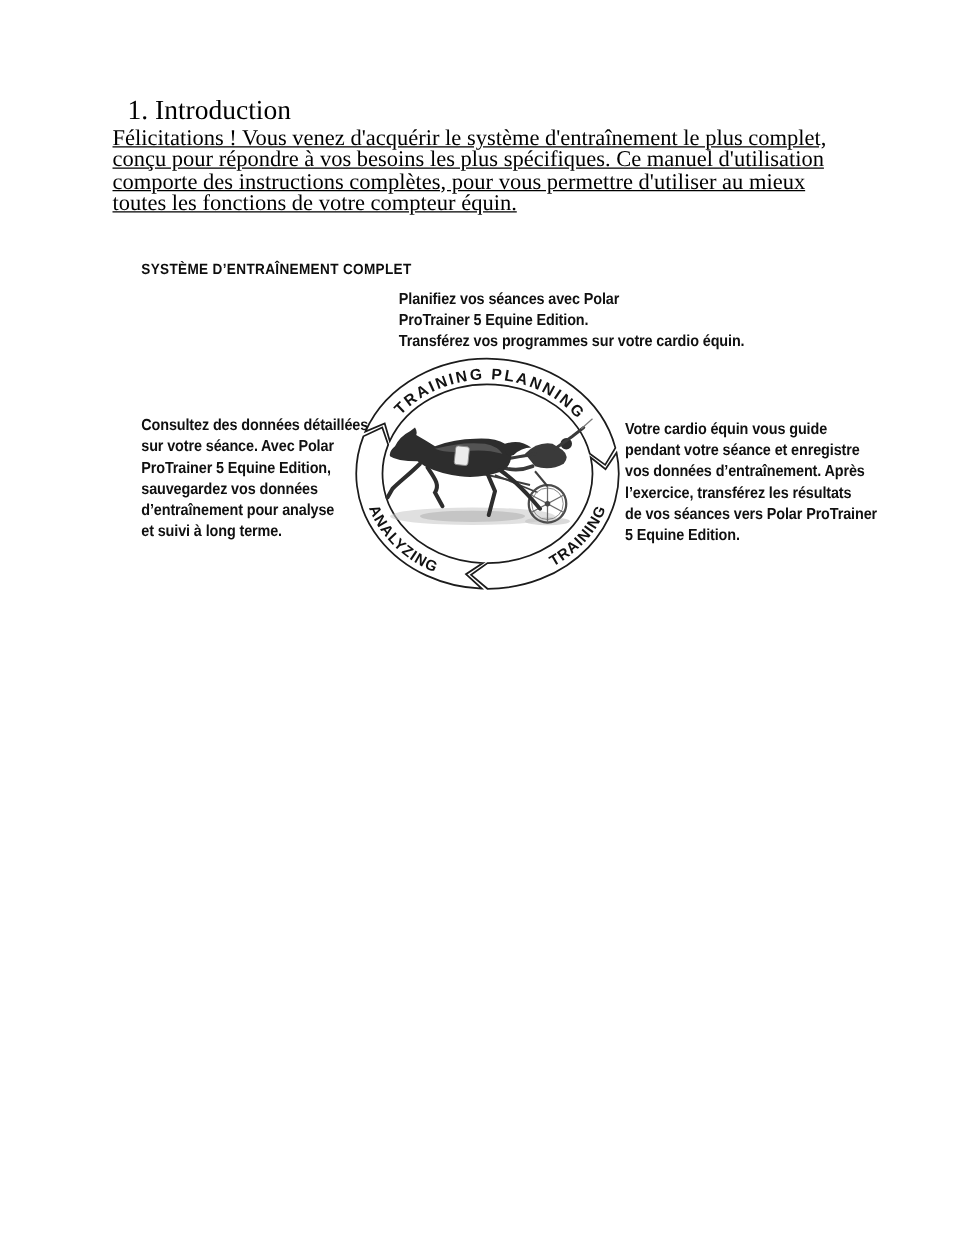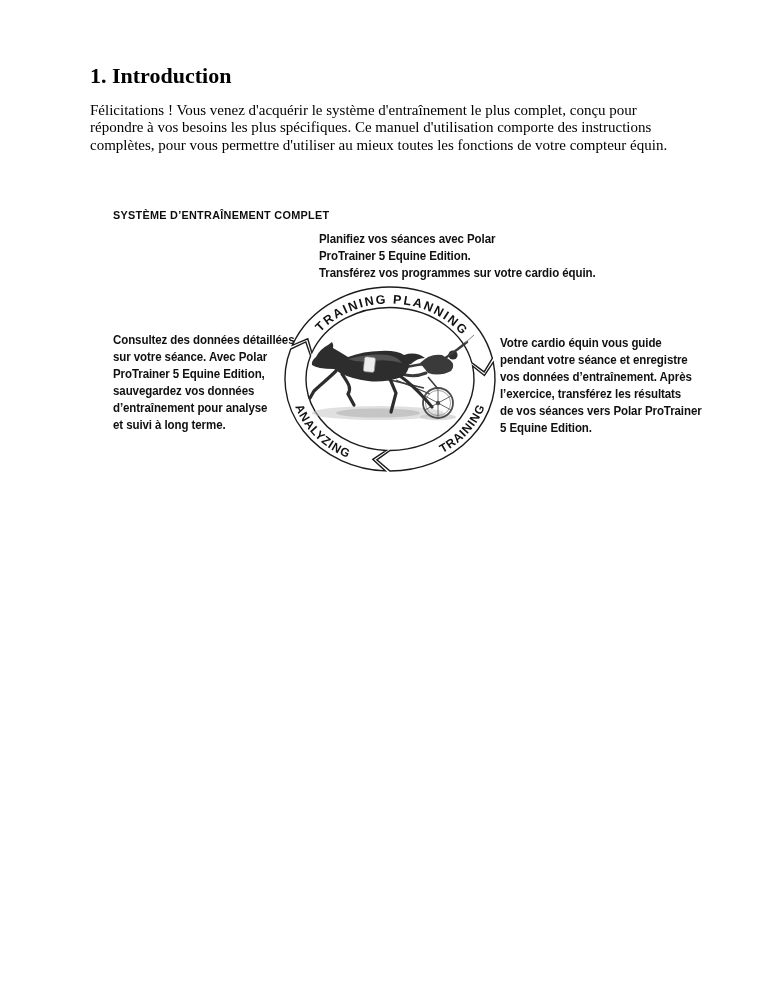--- a/index.html
+++ b/index.html
@@ -3,26 +3,26 @@
 <meta charset="utf-8">
 <style>
   html,body{margin:0;padding:0;}
   body{
     width:768px;height:994px;background:#ffffff;position:relative;
     font-family:"Liberation Sans",sans-serif;color:#000;
   }
   .page{position:absolute;inset:0;background:#fff;overflow:hidden;}
 
   .doc-title{
-    position:absolute;left:90px;top:63px;margin:0;
-    font-family:"Liberation Serif",serif;font-weight:bold;font-size:22px;color:#000;
+    position:absolute;left:90px;top:63px;margin:12px;
+    font-family:"Liberation Serif",serif;font-weight:normal;font-size:22px;color:#000;
   }
   .intro{
     position:absolute;left:90px;top:102px;width:596px;margin:0;
-    font-family:"Liberation Serif",serif;font-size:15px;line-height:17.3px;color:#000;
+    font-family:"Liberation Serif",serif;font-size:18px;line-height:17.3px;color:#000;text-decoration:underline;
   }
   .sys-heading{
     position:absolute;left:113px;top:208px;
     font-weight:bold;font-size:11.8px;letter-spacing:.3px;color:#0d0d0d;
     transform:scaleX(.92);transform-origin:left top;white-space:nowrap;
   }
   .note{
     position:absolute;font-weight:bold;font-size:12.8px;line-height:17px;
     letter-spacing:-.1px;color:#101010;
     transform:scaleX(.9);transform-origin:left top;white-space:nowrap;

